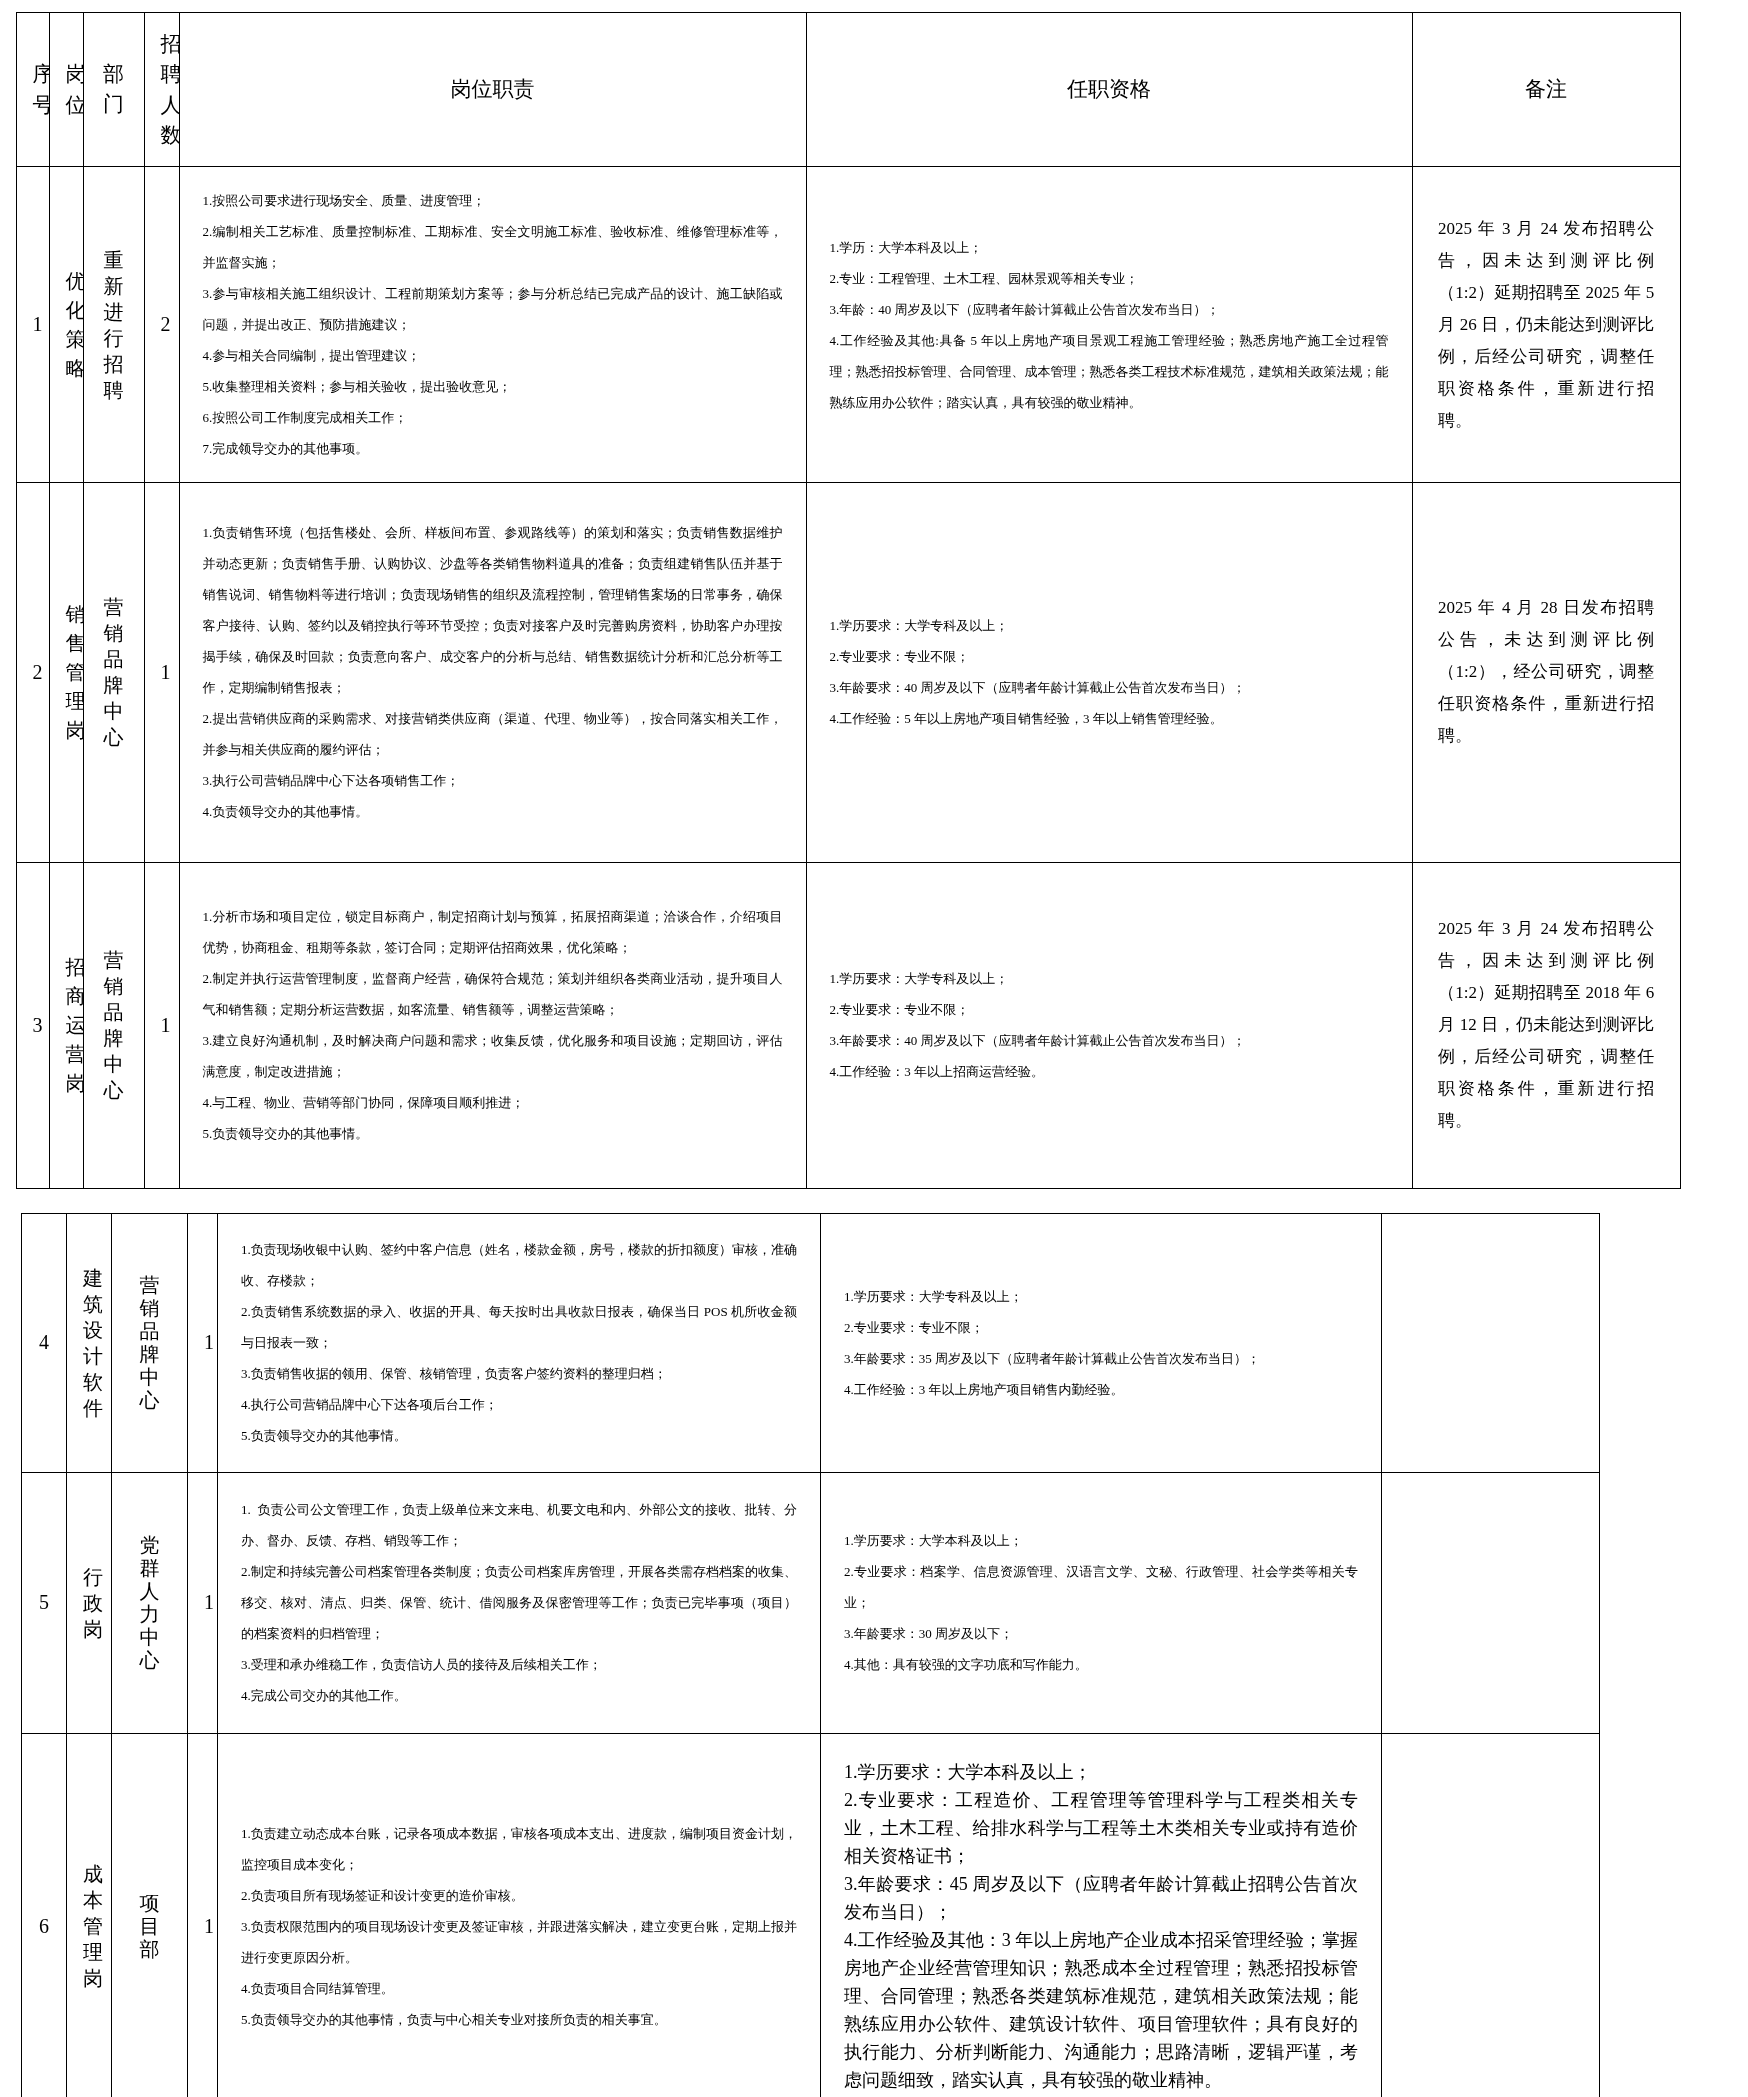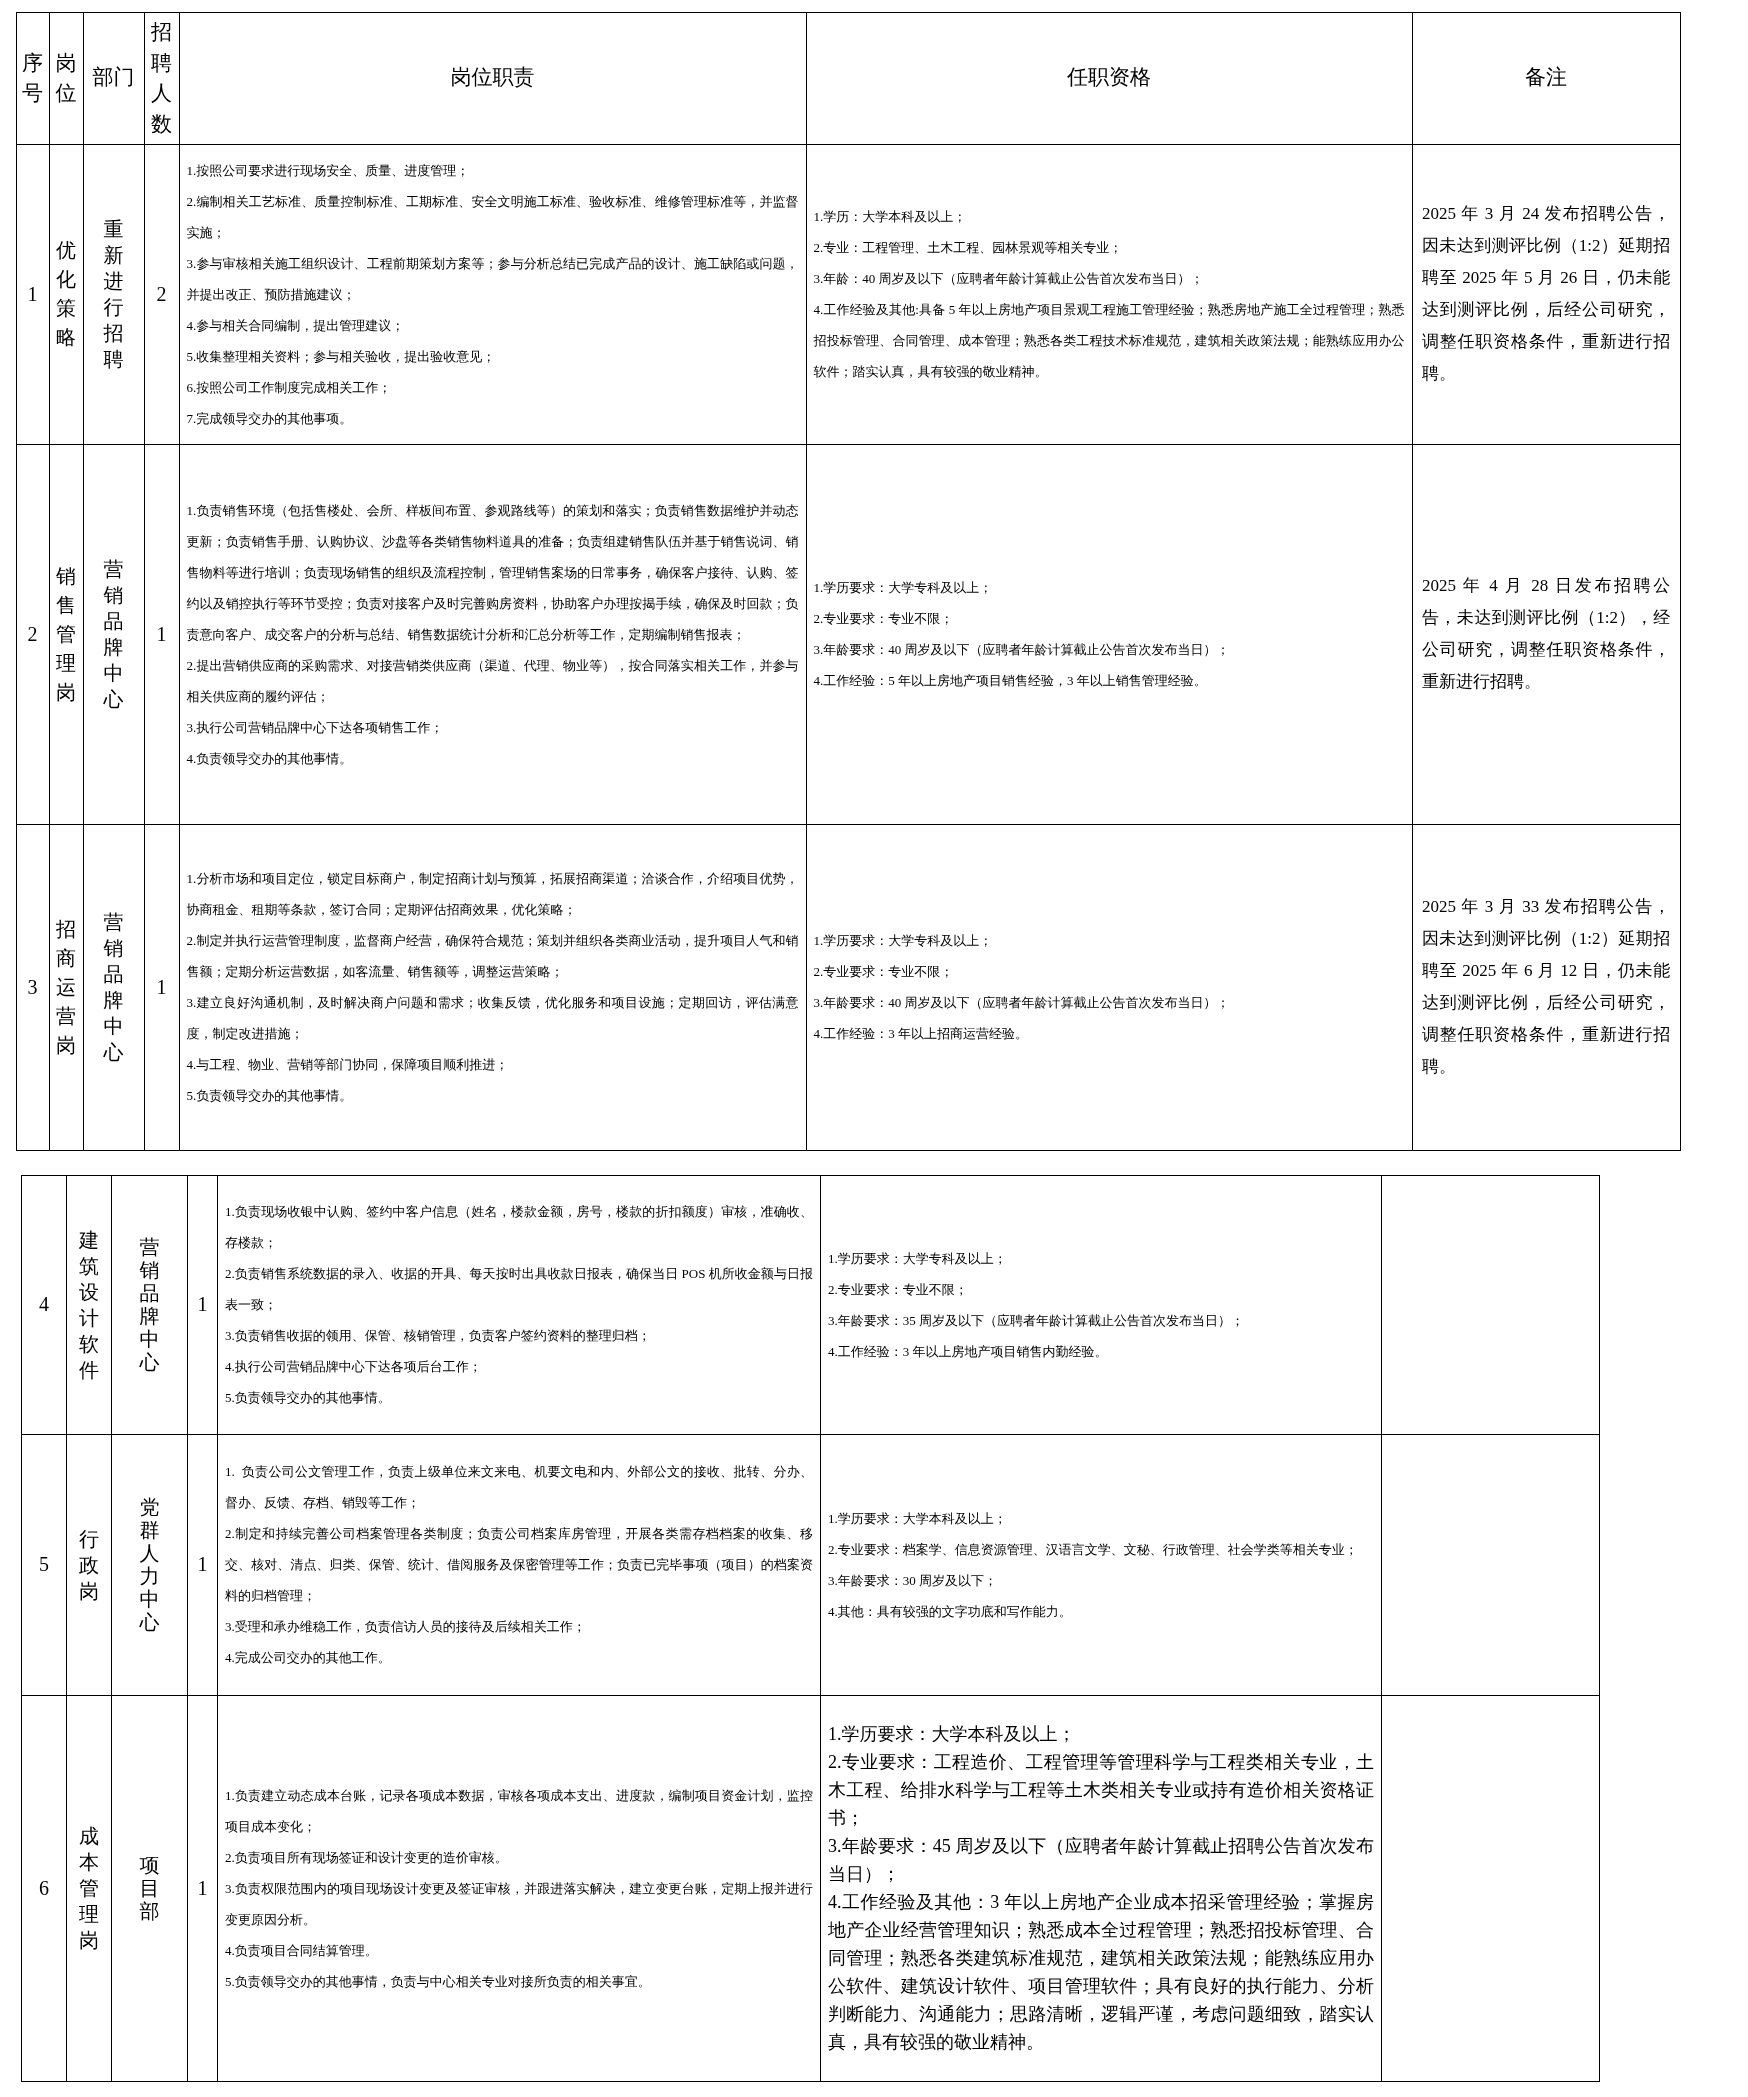--- a/index.html
+++ b/index.html
@@ -3,21 +3,21 @@
 <meta charset="utf-8">
 <style>
   html,body{margin:0;padding:0;background:#ffffff;}
   body{
     width:1749px;height:2097px;position:relative;
     font-family:"Liberation Serif","DejaVu Serif",serif;
     color:#000;
   }
   table.tbl{border-collapse:collapse;table-layout:fixed;}
   table.tbl td,table.tbl th{
-    border:1.6px solid #000;padding:0;overflow:hidden;vertical-align:middle;
+    border:1.6px solid #000;padding:16px;overflow:hidden;vertical-align:middle;
     font-weight:normal;
   }
   #table1{margin:11.7px 0 0 15.6px;width:1664px;}
   #table2{margin:24px 0 0 21px;width:1577px;}
   .hdr{font-weight:bold;font-size:21px;text-align:center;line-height:1.4;}
   .vstack{width:1em;margin:0 auto;word-break:break-all;text-align:center;line-height:1.3;}
   .hdr .vstack{line-height:1.45;}
   .cellnum{text-align:center;font-size:20px;}
   .vcell{font-size:20px;}
   .para{white-space:pre-wrap;text-align:justify;padding:1.6px 7px;font-size:13px;line-height:31px;}
@@ -130,21 +130,21 @@
 4.与工程、物业、营销等部门协同，保障项目顺利推进；
 5.负责领导交办的其他事情。</div>
         </td>
     <td>
           <div class="para">1.学历要求：大学专科及以上；
 2.专业要求：专业不限；
 3.年龄要求：40 周岁及以下（应聘者年龄计算截止公告首次发布当日）；
 4.工作经验：3 年以上招商运营经验。</div>
         </td>
     <td>
-          <div class="remark">2025 年 3 月 33 发布招聘公告，因未达到测评比例（1:2）延期招聘至 2025 年 6 月 12 日，仍未能达到测评比例，后经公司研究，调整任职资格条件，重新进行招聘。</div>
+          <div class="remark">2025 年 3 月 24 发布招聘公告，因未达到测评比例（1:2）延期招聘至 2018 年 6 月 12 日，仍未能达到测评比例，后经公司研究，调整任职资格条件，重新进行招聘。</div>
         </td>
   </tr>
 </tbody>
   </table>
 
 <table class="tbl" id="table2">
   <colgroup>
     <col style="width:45px">
       <col style="width:45px">
       <col style="width:76px">

